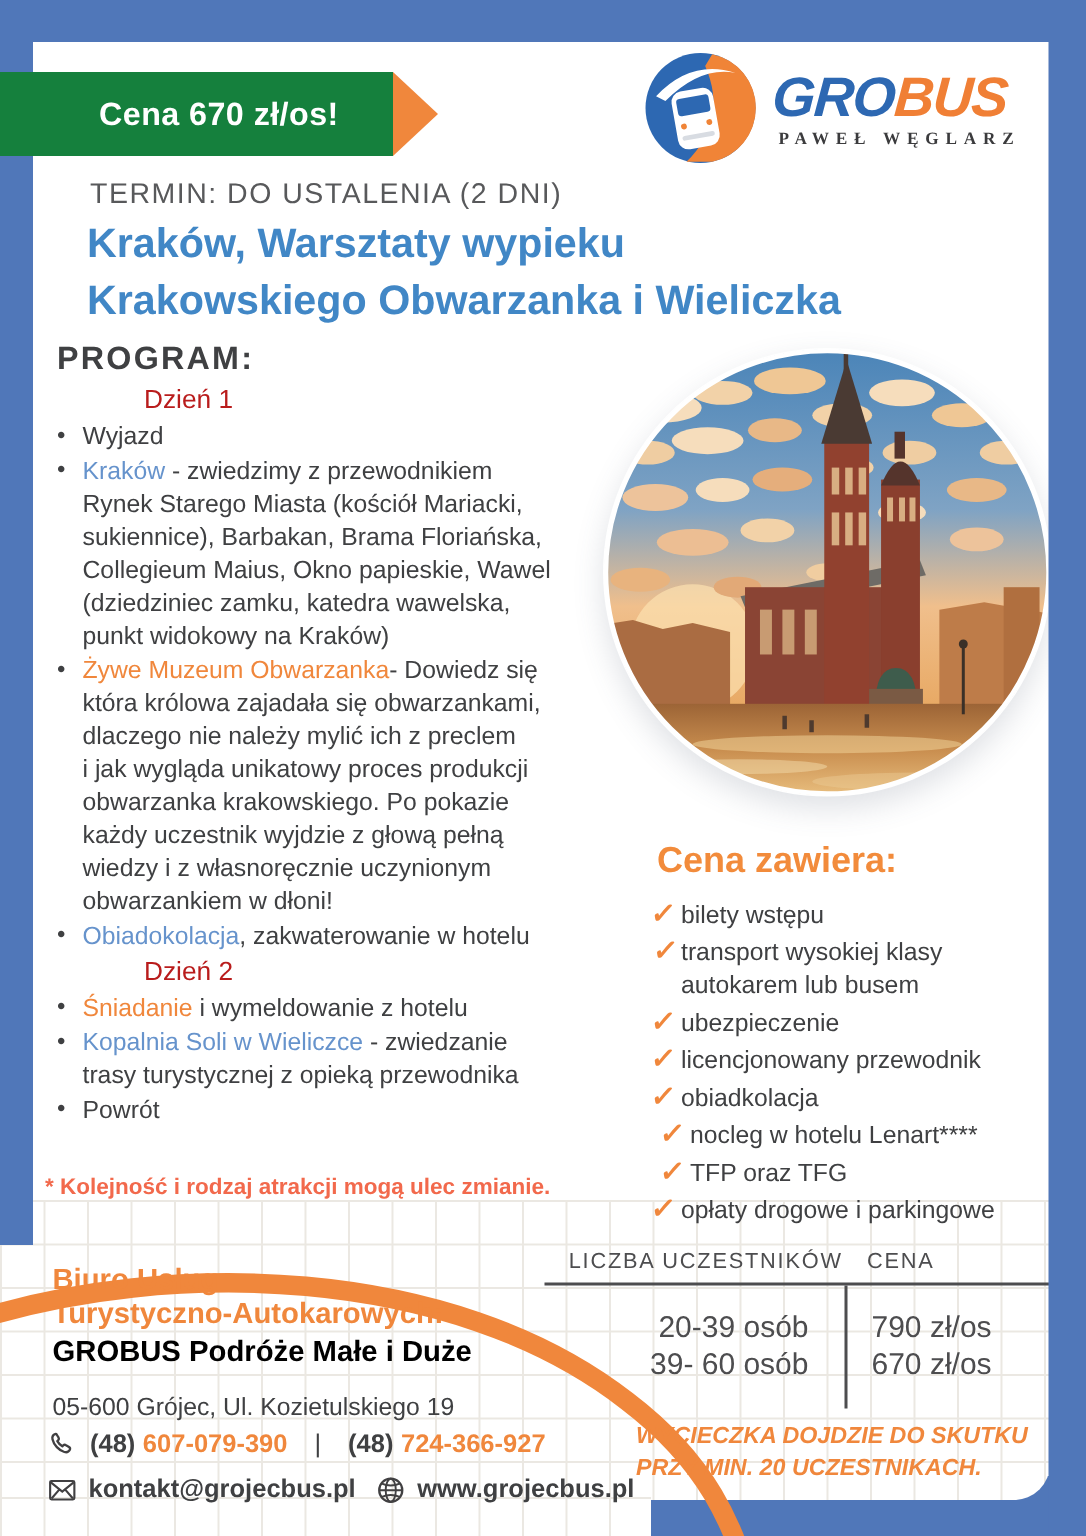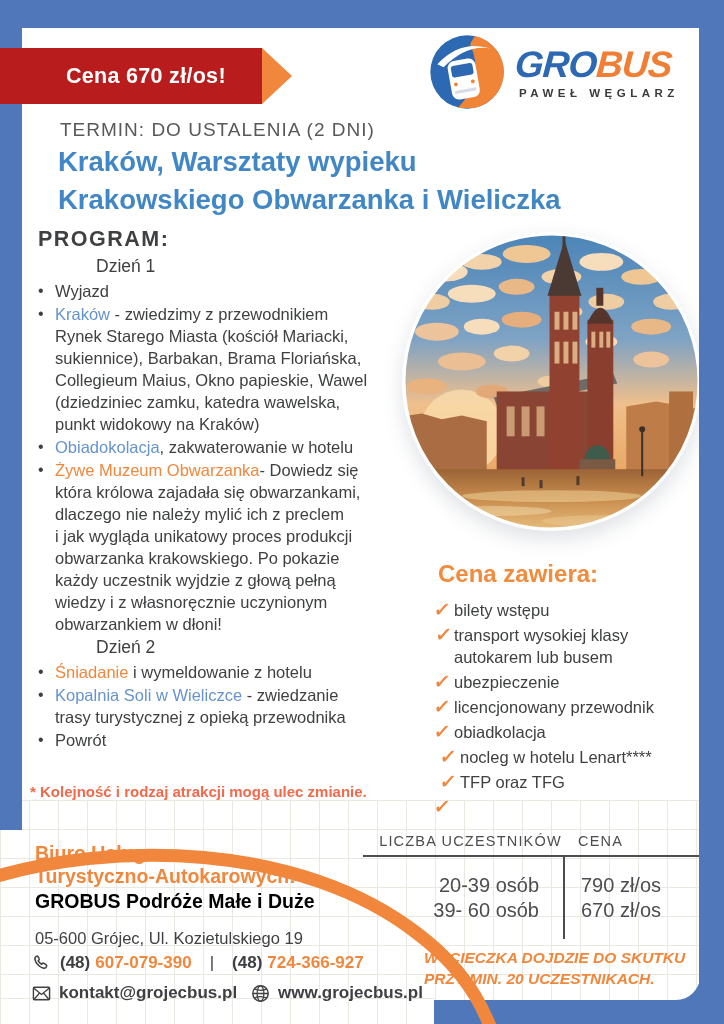--- a/index.html
+++ b/index.html
@@ -7,39 +7,39 @@
   #page{position:relative;width:724px;height:1024px;background:#ffffff;overflow:hidden;}
 
   
   .frame{position:absolute;background:#5077B9;z-index:4;}
   .frame-top{left:0;top:0;width:724px;height:28px;}
   .frame-left{left:0;top:28px;width:22px;height:802px;}
   .frame-right{left:699px;top:28px;width:25px;height:996px;}
   .blue-bottom{position:absolute;left:418px;top:984px;width:306px;height:40px;background:#5077B9;z-index:0;}
 
   
-  .banner{position:absolute;left:0;top:48px;width:262px;height:56px;background:#b91c1c;z-index:5;}
+  .banner{position:absolute;left:0;top:48px;width:262px;height:56px;background:#15803d;z-index:5;}
   .banner::after{content:"";position:absolute;left:262px;top:0;width:0;height:0;
     border-left:30px solid #F0873C;border-top:28px solid transparent;border-bottom:28px solid transparent;}
   .banner-text{line-height:56px;padding-left:66px;font-size:21.5px;font-weight:bold;color:#fff;letter-spacing:.3px;}
 
   
   .logo{position:absolute;left:428px;top:33px;display:flex;align-items:center;z-index:5;}
   .logo-txt{margin-left:9px;}
   .logo-name{font-size:37px;font-weight:bold;font-style:italic;letter-spacing:-1px;line-height:38px;transform:skewX(-4deg);}
   .logo-gro{color:#2D68B2;} .logo-bus{color:#F07F35;}
-  .logo-owner{font-size:11.5px;font-weight:bold;letter-spacing:4.5px;color:#3B3B3D;margin-top:3px;margin-left:4px;}
+  .logo-owner{font-size:11.5px;font-weight:bold;letter-spacing:4.5px;color:#3B3B3D;margin-top:3px;margin-left:4px;font-family:Liberation Serif, serif;}
 
   .termin{position:absolute;left:60px;top:119px;font-size:19px;color:#58595B;letter-spacing:1px;z-index:3;}
   .title{position:absolute;left:58px;top:143px;font-size:27.5px;line-height:38px;font-weight:bold;color:#4187C6;z-index:3;}
 
   .program-heading{position:absolute;left:38px;top:227px;font-size:21.5px;font-weight:800;letter-spacing:1.5px;color:#3F4042;z-index:3;}
 
   .program-list{position:absolute;left:38px;top:254px;width:368px;z-index:3;}
-  .day-label{margin:2px 0 3px 58px;font-size:17.5px;color:#404040;}
+  .day-label{margin:2px 0 3px 58px;font-size:17.5px;color:#b91c1c;}
   .p-item{display:flex;margin-bottom:1px;}
   .dot{width:17px;flex:0 0 17px;color:#3F4042;font-size:16px;line-height:22px;}
   .dot::before{content:"•";}
   .p-text{font-size:16.5px;line-height:22px;white-space:pre-line;}
   .seg-plain{color:#3F4042;} .seg-blue{color:#6693CC;} .seg-orange{color:#F0873C;}
 
   
   .photo{position:absolute;left:402px;top:232px;width:299px;height:299px;z-index:2;border-radius:50%;
     box-shadow:0 8px 20px rgba(80,90,110,.18);}
 
@@ -143,32 +143,32 @@
         <span class="dot"></span>
         <span class="p-text"><span class="seg-blue">Kraków</span><span class="seg-plain"> - zwiedzimy z przewodnikiem
 Rynek Starego Miasta (kościół Mariacki,
 sukiennice), Barbakan, Brama Floriańska,
 Collegieum Maius, Okno papieskie, Wawel
 (dziedziniec zamku, katedra wawelska,
 punkt widokowy na Kraków)</span></span>
       </div>
       <div class="p-item">
         <span class="dot"></span>
-        <span class="p-text"><span class="seg-blue">Obiadokolacja</span><span class="seg-plain">, zakwaterowanie w hotelu</span></span>
-      </div>
-      <div class="p-item">
-        <span class="dot"></span>
         <span class="p-text"><span class="seg-orange">Żywe Muzeum Obwarzanka</span><span class="seg-plain">- Dowiedz się
 która królowa zajadała się obwarzankami,
 dlaczego nie należy mylić ich z preclem
 i jak wygląda unikatowy proces produkcji
 obwarzanka krakowskiego. Po pokazie
 każdy uczestnik wyjdzie z głową pełną
 wiedzy i z własnoręcznie uczynionym
 obwarzankiem w dłoni!</span></span>
+      </div>
+      <div class="p-item">
+        <span class="dot"></span>
+        <span class="p-text"><span class="seg-blue">Obiadokolacja</span><span class="seg-plain">, zakwaterowanie w hotelu</span></span>
       </div>
       <div class="day-label">Dzień 2</div>
       <div class="p-item">
         <span class="dot"></span>
         <span class="p-text"><span class="seg-orange">Śniadanie</span><span class="seg-plain"> i wymeldowanie z hotelu</span></span>
       </div>
       <div class="p-item">
         <span class="dot"></span>
         <span class="p-text"><span class="seg-blue">Kopalnia Soli w Wieliczce</span><span class="seg-plain"> - zwiedzanie
 trasy turystycznej z opieką przewodnika</span></span>
@@ -295,20 +295,21 @@
       <div class="c-item c-indent">
         <span class="check">✓</span>
         <span class="c-text">nocleg w hotelu Lenart****</span>
       </div>
       <div class="c-item c-indent">
         <span class="check">✓</span>
         <span class="c-text">TFP oraz TFG</span>
       </div>
       <div class="c-item">
         <span class="check">✓</span>
+        <span class="c-text">opłaty drogowe i parkingowe</span>
       </div>
     </div>
 
   <div class="note">* Kolejność i rodzaj atrakcji mogą ulec zmianie.</div>
 
   <div class="office">
     <div class="office-orange">Biuro Usług</div>
     <div class="office-orange">Turystyczno-Autokarowych:</div>
     <div class="office-company"><b>GROBUS</b><span> Podróże Małe i Duże</span></div>
   </div>

